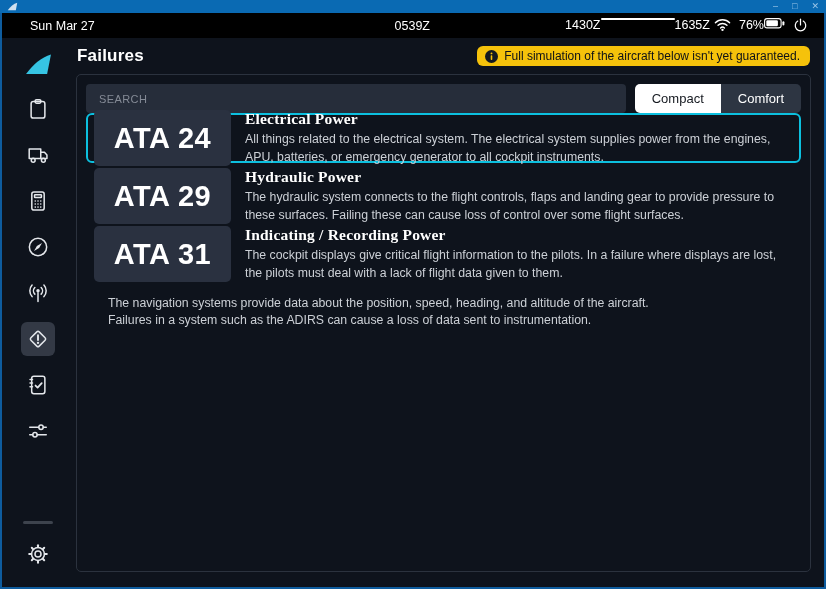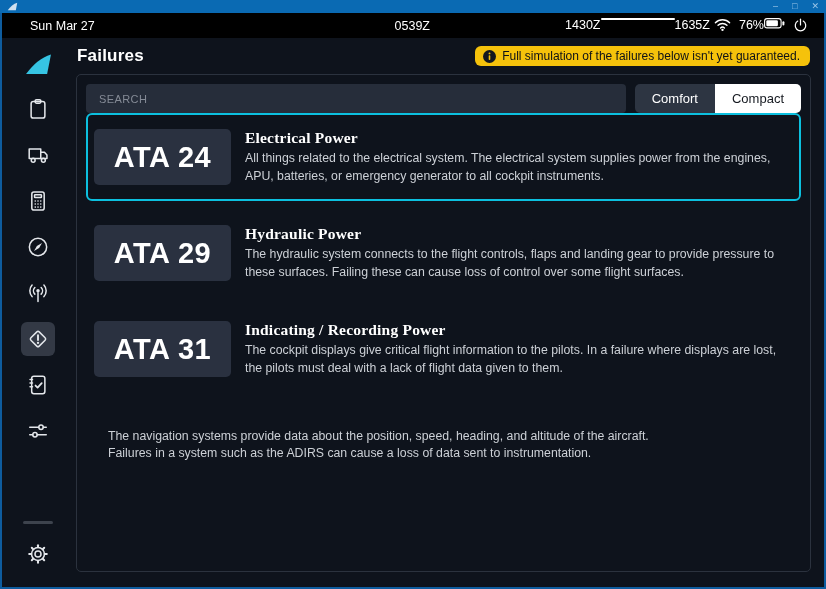--- a/index.html
+++ b/index.html
@@ -59,21 +59,21 @@
                   color:#fff; font-size:11px; letter-spacing:.4px; padding:0 13px;
                   font-family:"Liberation Sans", sans-serif; outline:none; }
   .search-input::placeholder { color:#858b96; }
   .view-toggle { display:flex; border-radius:5px; overflow:hidden; flex:0 0 auto; }
   .vt-btn { height:29px; padding:0 17px; font-size:13px; display:flex; align-items:center;
             cursor:pointer; border:none; font-family:"Liberation Sans", sans-serif; }
   .vt-btn.inactive { background:#2d3542; color:#fff; }
   .vt-btn.active { background:#ffffff; color:#14181f; font-weight:500; }
 
   .failure-list { display:flex; flex-direction:column; gap:8px; }
-  .failure-item { height:88px; border-radius:6px; border:2px solid transparent;
+  .failure-item { height:50px; border-radius:6px; border:2px solid transparent;
                   display:flex; align-items:center; padding:0 6px; cursor:pointer; }
   .failure-item.highlighted { border-color:#0cc0df; }
   .ata-badge { width:137px; height:56px; flex:0 0 auto; background:#2a3140; border-radius:5px;
                display:flex; align-items:center; justify-content:center; color:#fff;
                font-size:29px; font-weight:700; letter-spacing:.5px; }
   .f-text { margin-left:14px; min-width:0; }
   .f-title { color:#fff; font-size:15.5px; font-weight:700; margin-bottom:3px; letter-spacing:.2px;font-family:Liberation Serif, serif; }
   .f-desc { color:#ccd0d6; font-size:12.3px; line-height:1.42; max-width:565px; }
 </style>
 </head>
@@ -232,30 +232,30 @@
 
       <div class="content">
         <div class="header-row">
           <div class="page-title">Failures</div>
           <div class="warn-banner">
             <svg width="13" height="13" viewBox="0 0 13 13">
               <circle cx="6.5" cy="6.5" r="6.5" fill="#13181f"></circle>
               <rect x="5.7" y="5.3" width="1.6" height="4.6" rx="0.7" fill="#f5c20b"></rect>
               <circle cx="6.5" cy="3.4" r="0.95" fill="#f5c20b"></circle>
             </svg>
-            <span>Full simulation of the failures below isn't yet guaranteed.</span>
+            <span>Full simulation of the aircraft below isn't yet guaranteed.</span>
           </div>
         </div>
 
         <div class="panel">
           <div class="toolbar">
             <input class="search-input" type="text" placeholder="SEARCH" style="">
             <div class="view-toggle">
+              <button class="vt-btn active">Compact</button>
               <button class="vt-btn inactive">Comfort</button>
-              <button class="vt-btn active">Compact</button>
             </div>
           </div>
 
           <div class="failure-list">
             <div class="failure-item highlighted">
               <div class="ata-badge">ATA 24</div>
               <div class="f-text">
                 <div class="f-title">Electrical Power</div>
                 <div class="f-desc">All things related to the electrical system. The electrical system supplies power from the engines, APU, batteries, or emergency generator to all cockpit instruments.</div>
               </div>

